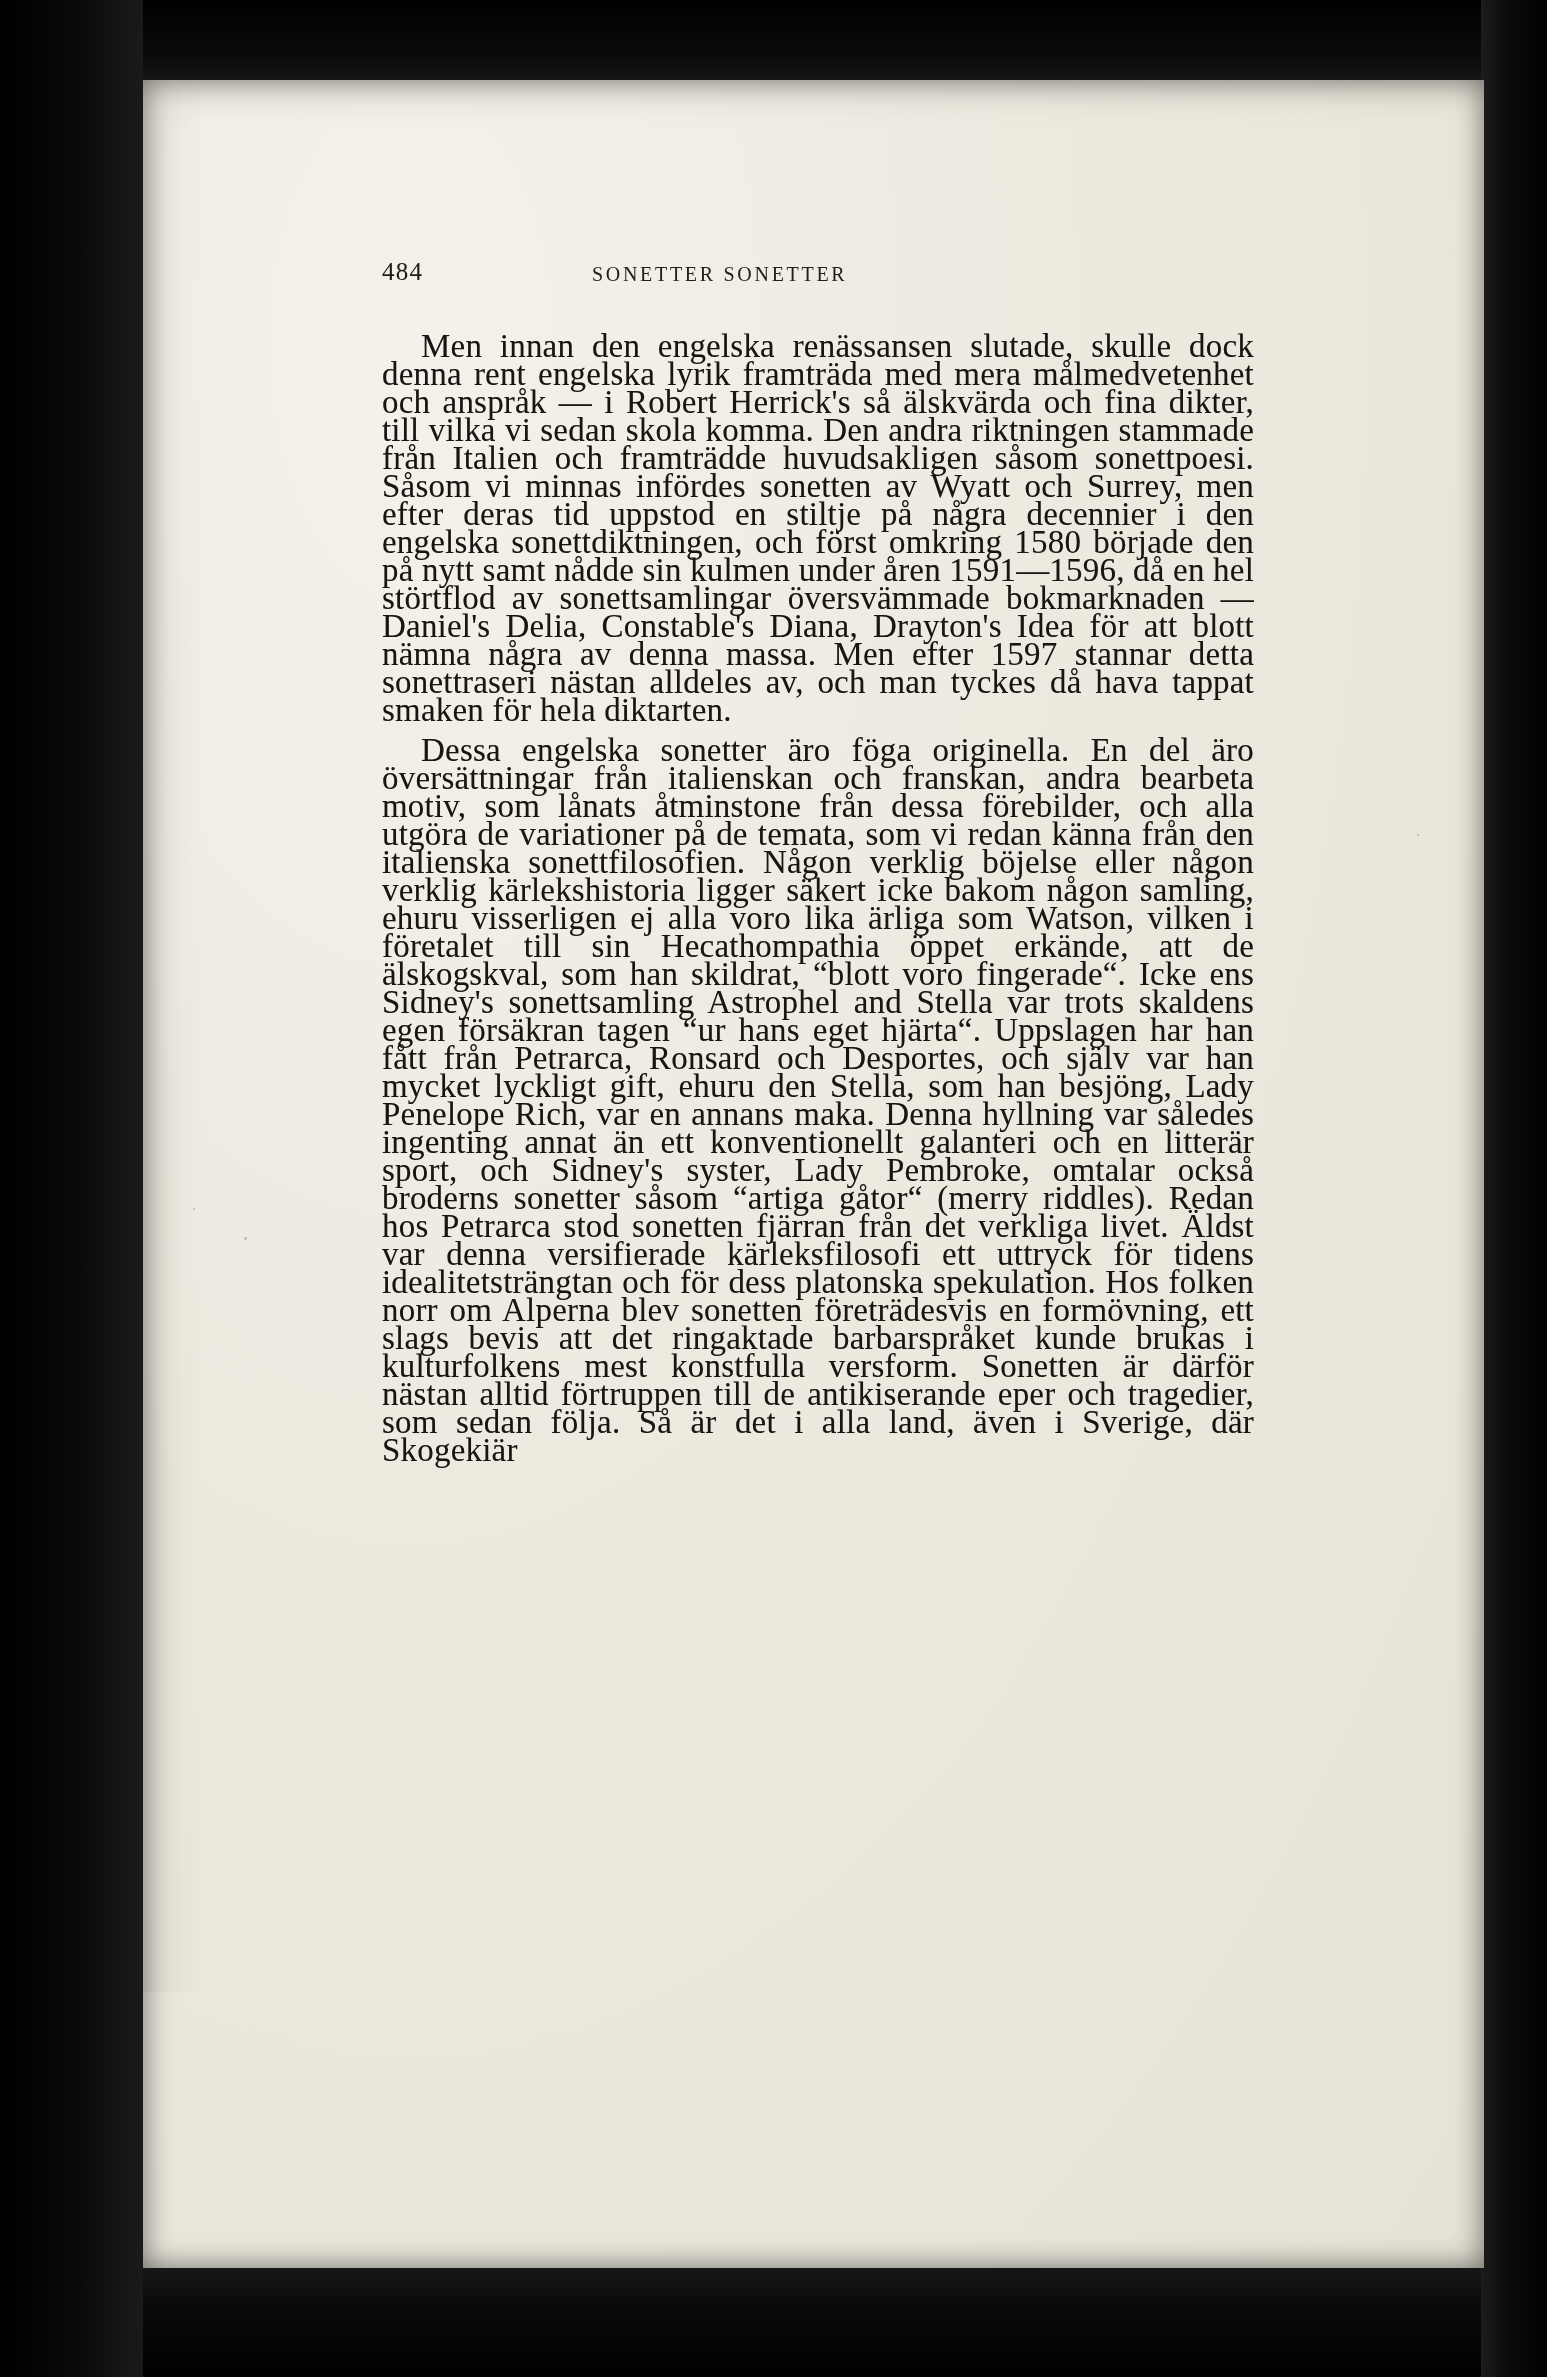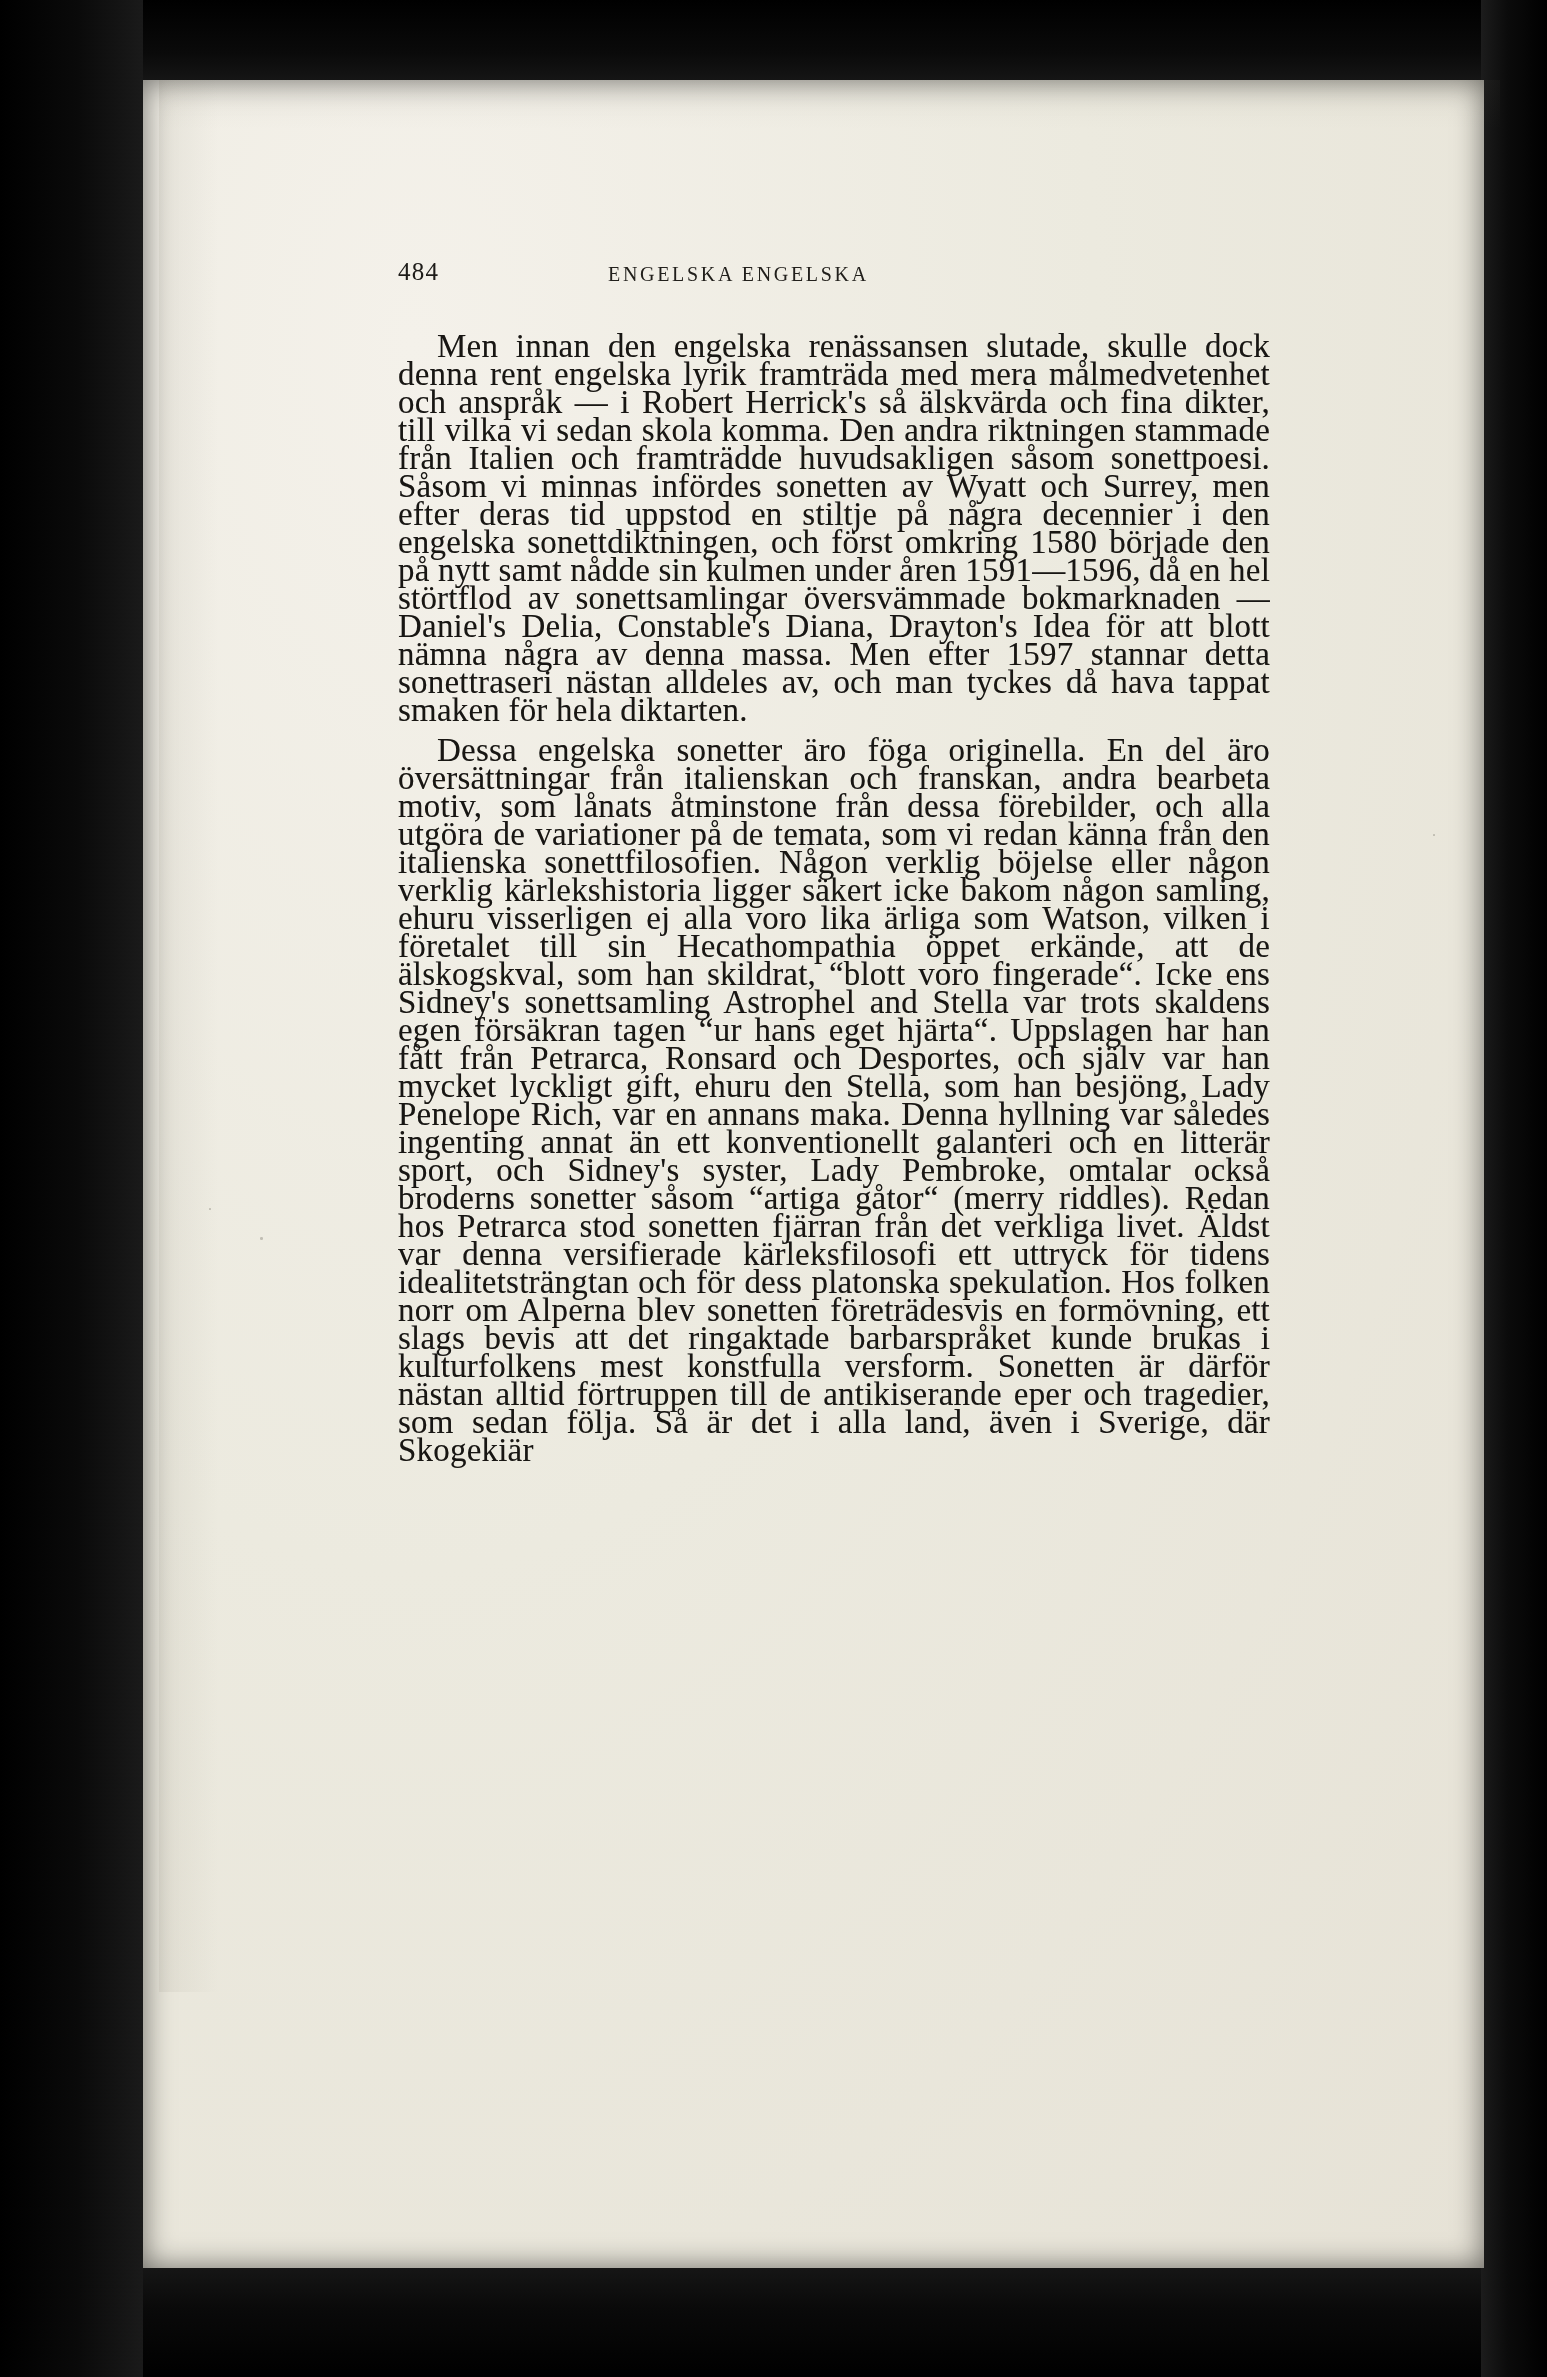--- a/index.html
+++ b/index.html
@@ -52,21 +52,21 @@
     top: 80px;
     width: 1341px;
     height: 2188px;
     background: #efece4;
     background-image:
       radial-gradient(ellipse at 20% 12%, #f4f1ea 0%, #eceadf 45%, #e6e2d6 100%);
     box-shadow: 0 0 30px rgba(0,0,0,0.55) inset;
   }
   .page-inner {
     position: absolute;
-    left: 16px; top: 0;
+    left: 0; top: 0;
     width: 1341px;
     height: 1912px;
     background:
       linear-gradient(to right, rgba(120,115,100,0.10) 0px, rgba(255,255,255,0) 59px),
       linear-gradient(to bottom, rgba(120,115,100,0.06) 0px, rgba(255,255,255,0) 50px);
   }
   
   .speckle {
     position: absolute;
     border-radius: 50%;
@@ -138,21 +138,21 @@
   <div class="page">
     <div class="page-inner">
       <div class="speckle" style="left:101px; top:1157px; width:2.5px; height:2.5px;"></div>
       <div class="speckle" style="left:50px; top:1128px; width:1.7px; height:1.7px;"></div>
       <div class="speckle" style="left:1274px; top:754px; width:1.7px; height:1.7px;"></div>
 
       <div class="text-column">
 
         <div class="header-line">
           <div class="folio">484</div>
-          <div class="running-head">ENGELSKA ENGELSKA</div>
+          <div class="running-head">SONETTER SONETTER</div>
         </div>
 
         <div class="body-text">
           <p class="indent">Men innan den engelska renässansen slutade, skulle dock denna rent engelska lyrik framträda med mera målmedvetenhet och anspråk — i Robert Herrick's så älskvärda och fina dikter, till vilka vi sedan skola komma. Den andra riktningen stammade från Italien och framträdde huvudsakligen såsom sonettpoesi. Såsom vi minnas infördes sonetten av Wyatt och Surrey, men efter deras tid uppstod en stiltje på några decennier i den engelska sonettdiktningen, och först omkring 1580 började den på nytt samt nådde sin kulmen under åren 1591—1596, då en hel störtflod av sonettsamlingar översvämmade bokmarknaden — Daniel's Delia, Constable's Diana, Drayton's Idea för att blott nämna några av denna massa. Men efter 1597 stannar detta sonettraseri nästan alldeles av, och man tyckes då hava tappat smaken för hela diktarten.</p>
           <p class="indent">Dessa engelska sonetter äro föga originella. En del äro översättningar från italienskan och franskan, andra bearbeta motiv, som lånats åtminstone från dessa förebilder, och alla utgöra de variationer på de temata, som vi redan känna från den italienska sonettfilosofien. Någon verklig böjelse eller någon verklig kärlekshistoria ligger säkert icke bakom någon samling, ehuru visserligen ej alla voro lika ärliga som Watson, vilken i företalet till sin Hecathompathia öppet erkände, att de älskogskval, som han skildrat, “blott voro fingerade“. Icke ens Sidney's sonettsamling Astrophel and Stella var trots skaldens egen försäkran tagen “ur hans eget hjärta“. Uppslagen har han fått från Petrarca, Ronsard och Desportes, och själv var han mycket lyckligt gift, ehuru den Stella, som han besjöng, Lady Penelope Rich, var en annans maka. Denna hyllning var således ingenting annat än ett konventionellt galanteri och en litterär sport, och Sidney's syster, Lady Pembroke, omtalar också broderns sonetter såsom “artiga gåtor“ (merry riddles). Redan hos Petrarca stod sonetten fjärran från det verkliga livet. Äldst var denna versifierade kärleksfilosofi ett uttryck för tidens idealitetsträngtan och för dess platonska spekulation. Hos folken norr om Alperna blev sonetten företrädesvis en formövning, ett slags bevis att det ringaktade barbarspråket kunde brukas i kulturfolkens mest konstfulla versform. Sonetten är därför nästan alltid förtruppen till de antikiserande eper och tragedier, som sedan följa. Så är det i alla land, även i Sverige, där Skogekiär</p>
         </div>
 
       </div>
     </div>
   </div>

